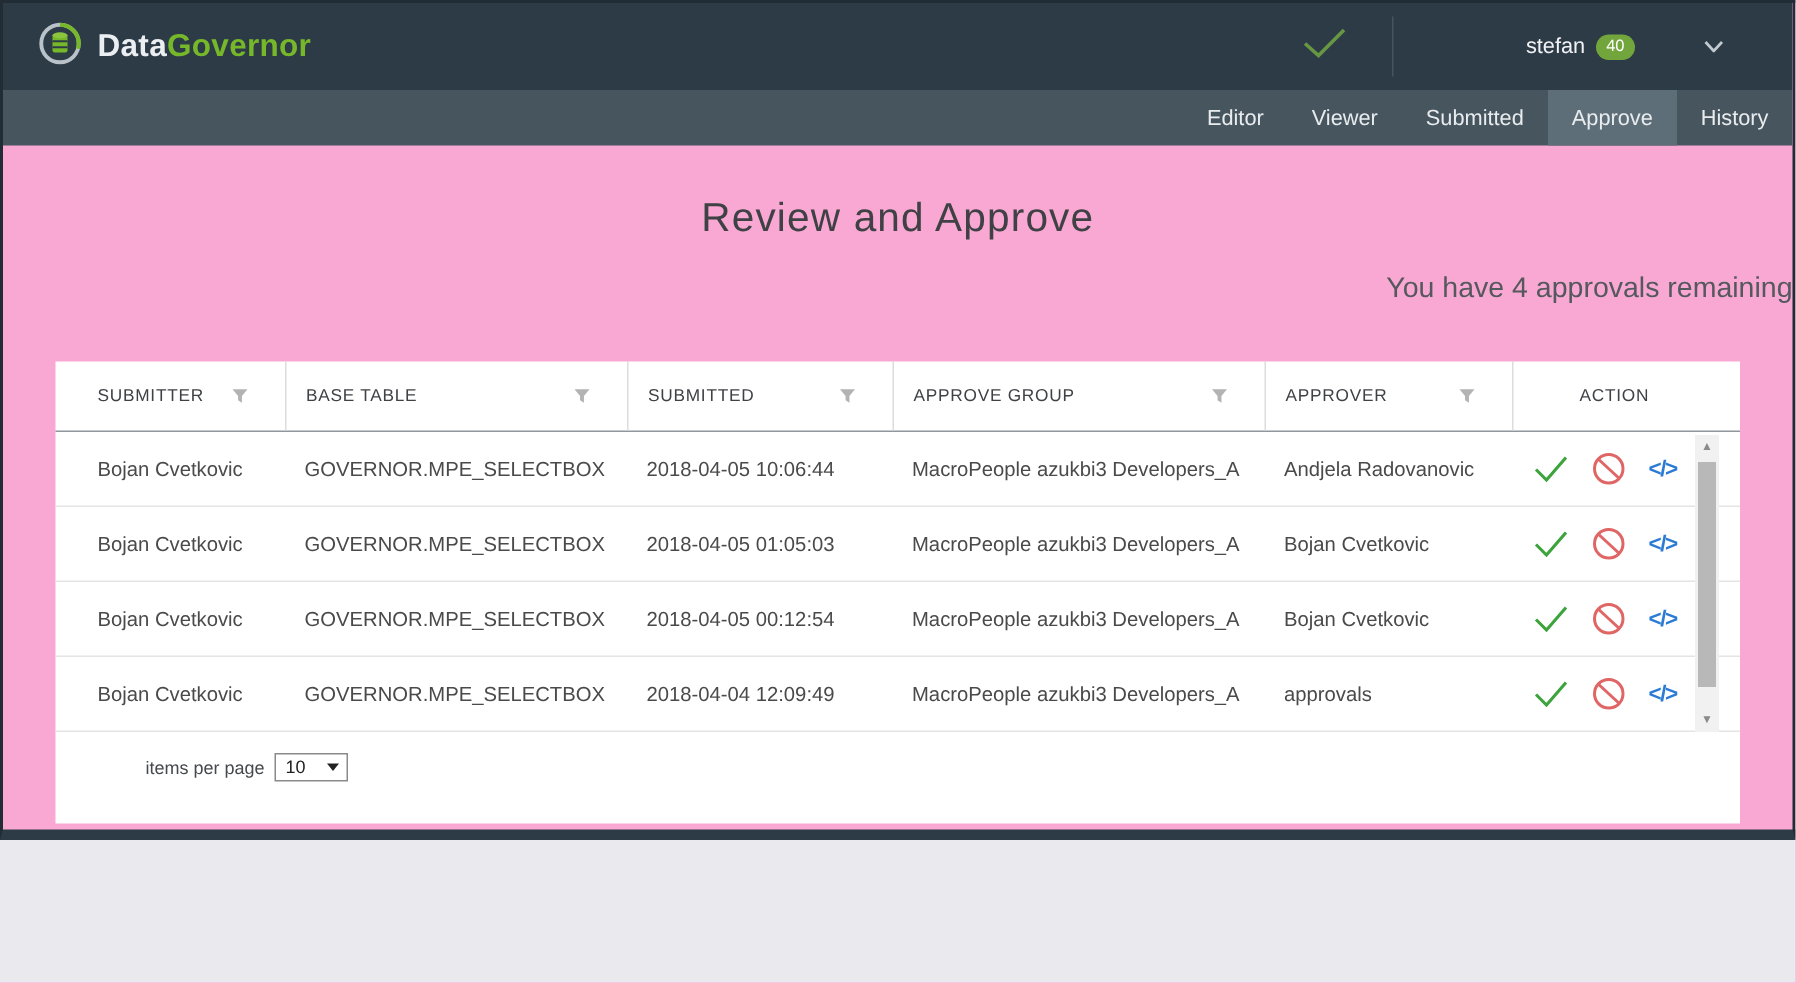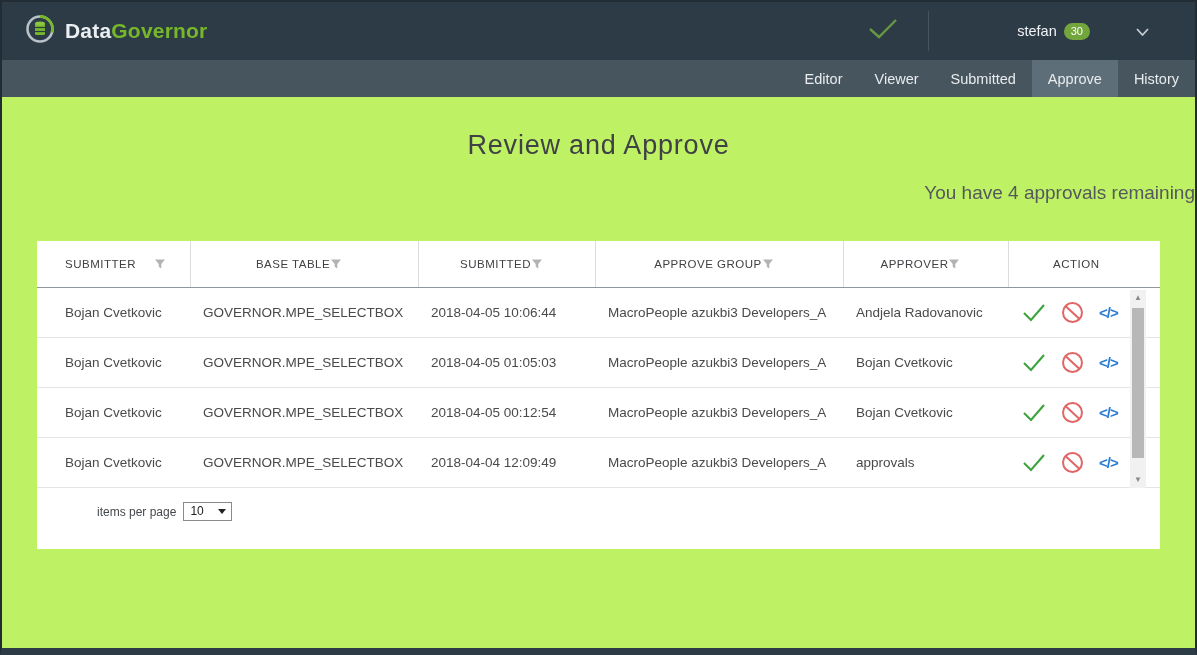--- a/index.html
+++ b/index.html
@@ -1,23 +1,23 @@
 <!DOCTYPE html>
 <html><head>
 <meta charset="utf-8">
 <style>
   * { margin:0; padding:0; box-sizing:border-box; }
   html,body { background:#e9e9ee; }
   body { font-family:"Liberation Sans", sans-serif; }
 
   .frame {
-    width:1197px; height:655px;
+    width:1197px; height:560px;
     border:2px solid #222c35;
     border-bottom:7px solid #2d3b47;
-    background:#bef264;
+    background:#f9a8d4;
     overflow:hidden;
     position:relative;
   }
 
   
   .topbar {
     height:58px; background:#2d3b47;
     display:flex; align-items:center;
     padding-left:22px;
   }
@@ -71,21 +71,21 @@
     grid-template-columns:153px 228px 177px 248px 165px 1fr;
   }
   .thead { border-bottom:1px solid #8f969c; }
   .th {
     height:46px; display:flex; align-items:center;
     justify-content:space-between;
     font-size:11.5px; color:#3f4145; letter-spacing:.5px;
     padding-left:13px; padding-right:24px;
   }
   .th:first-child { padding-left:28px; }
-  .th + .th { border-left:1px solid #dcdcdc;justify-content:center; }
+  .th + .th { border-left:1px solid #dcdcdc; }
   .th.no-filter { justify-content:flex-start;padding-left:44px; }
 
   .tbody { position:relative; }
   .trow { height:50px; border-bottom:1px solid #e4e4e4; }
   .td {
     display:flex; align-items:center;
     font-size:13.5px; color:#4a4a4a;
     padding-left:13px; white-space:nowrap; overflow:hidden;
   }
   .td:first-child { padding-left:28px; }
@@ -145,21 +145,21 @@
 
     <span class="top-check">
       <svg width="30" height="22" viewBox="0 0 30 22">
         <polyline points="2,11 11,19 28,2" fill="none" stroke="#679742" stroke-width="2.4"></polyline>
       </svg>
     </span>
 
     <div class="top-divider"></div>
 
     <span class="user-name">stefan</span>
-    <span class="user-badge">30</span>
+    <span class="user-badge">40</span>
 
     <span class="user-caret">
       <svg width="13" height="8" viewBox="0 0 13 8">
         <polyline points="1,1 6.5,7 12,1" fill="none" stroke="#c3cad0" stroke-width="1.8"></polyline>
       </svg>
     </span>
   </div>
 
   <div class="nav">
     <div class="nav-tab">Editor</div>

